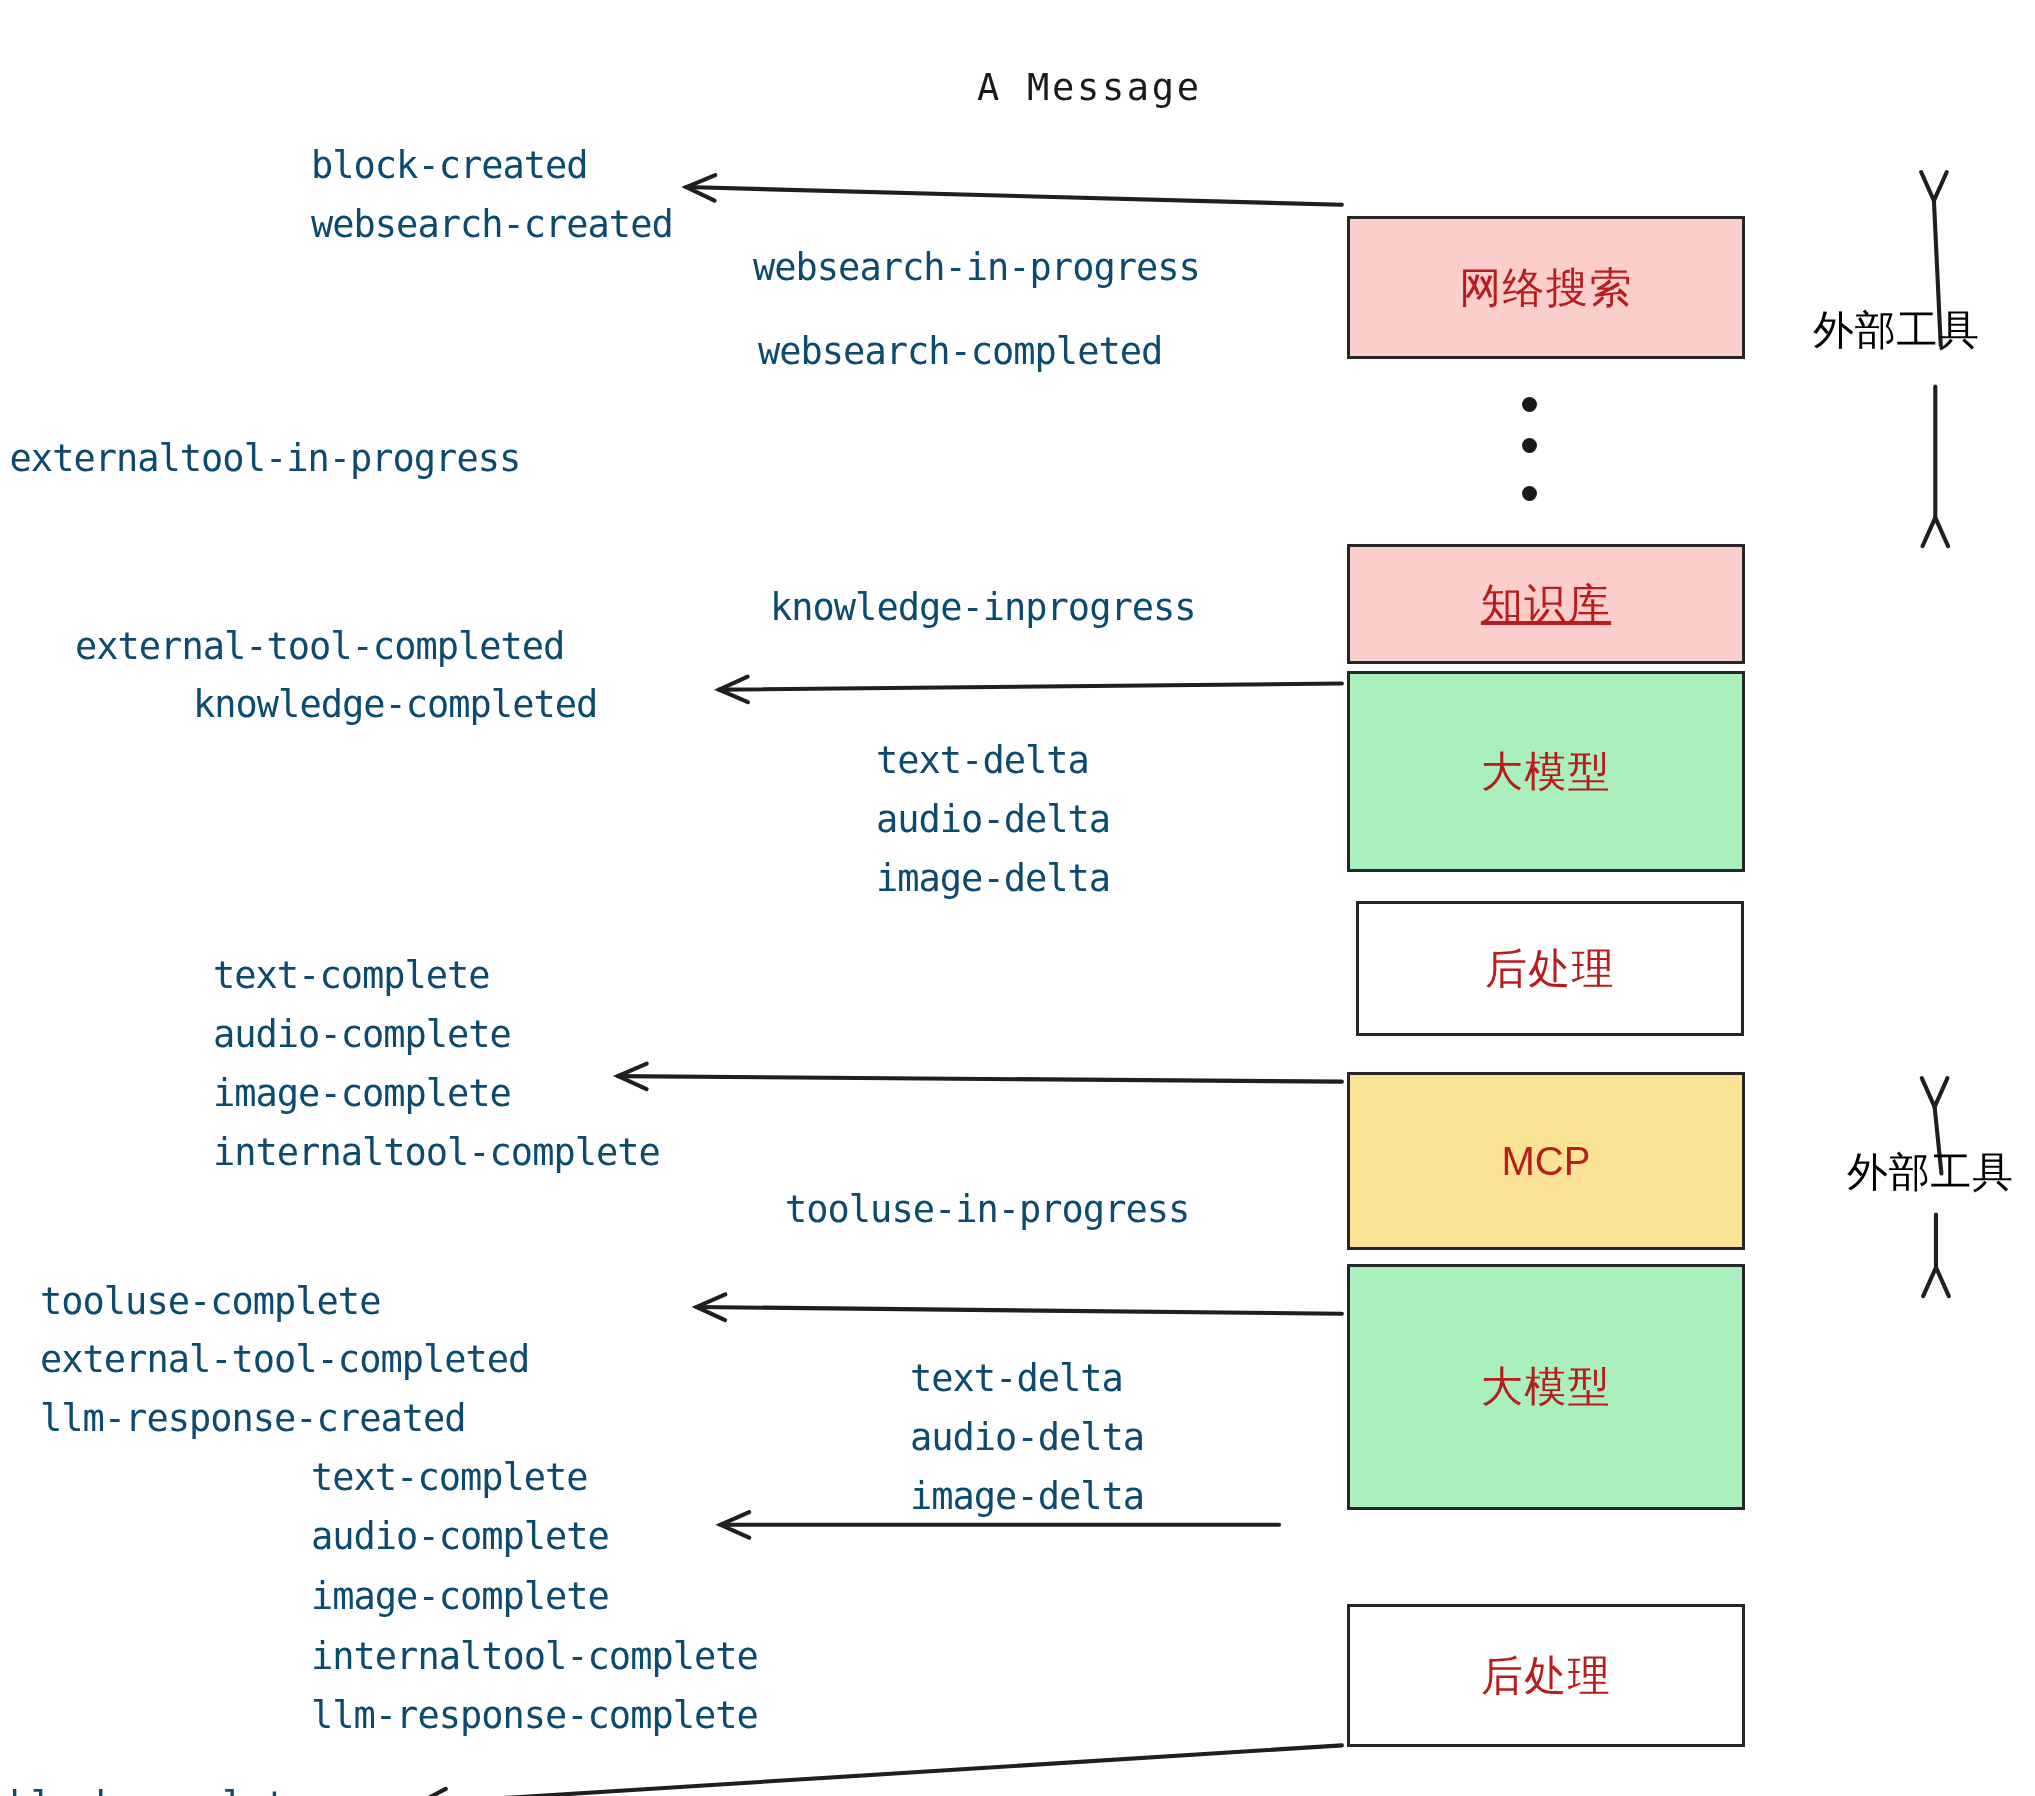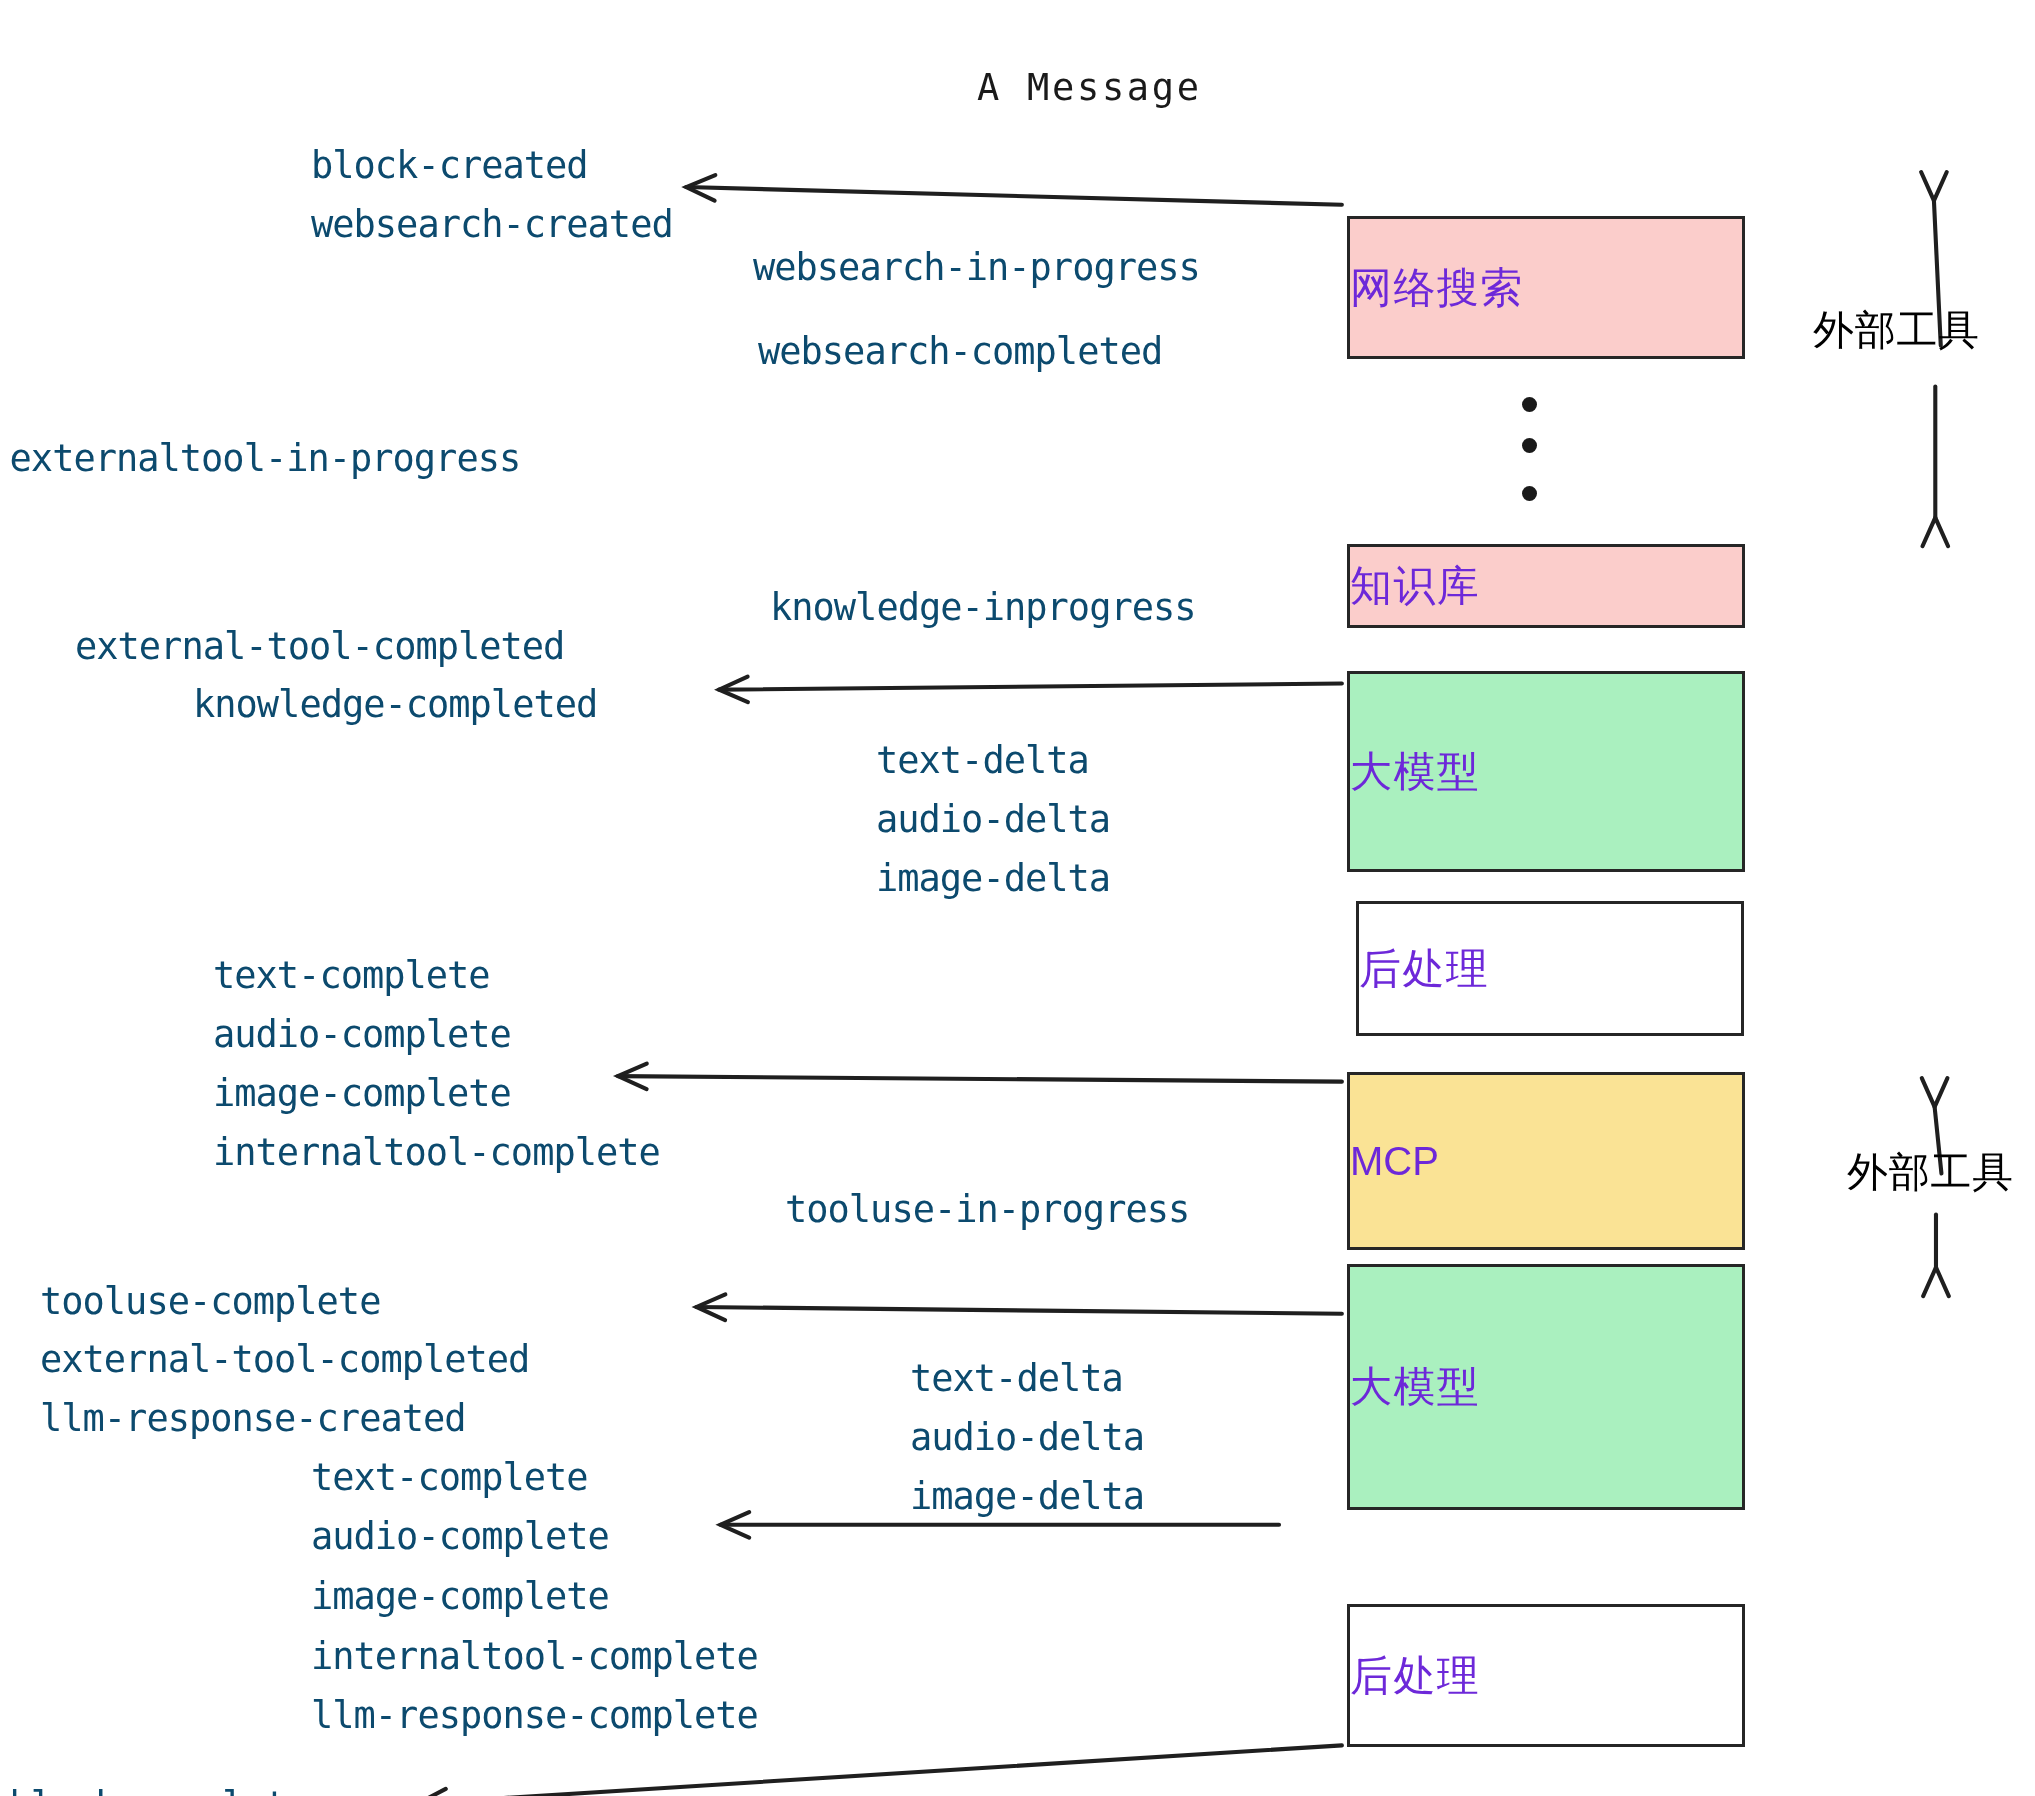--- a/index.html
+++ b/index.html
@@ -29,24 +29,24 @@
     letter-spacing:2.7px;
   }
 
   
   .node{
     position:absolute;
     box-sizing:border-box;
     border:3.4px solid #262626;
     display:flex;
     align-items:center;
-    justify-content:flex-start;
+    justify-content:center;
     font-family:"DejaVu Sans","Liberation Sans",sans-serif;
     font-size:42px;
-    color:#6d28d9;
+    color:#b91c1c;
     letter-spacing:1.4px;
   }
   .node.mcp{
     font-family:Liberation Sans, sans-serif;
     font-size:40px;
     letter-spacing:0;
   }
 
   
   .side-label{
@@ -130,21 +130,21 @@
       <div class="evt" style="left: 311px; top: 1533px;">image-complete</div>
       <div class="evt" style="left: 311px; top: 1593px;">internaltool-complete</div>
       <div class="evt" style="left: 311px; top: 1652px;">llm-response-complete</div>
       <div class="evt" style="left: 9.6px; top: 1742px;">block-complete</div>
     </div>
 
   <div id="nodes-layer">
       <div class="node" style="left: 1347px; top: 171px; width: 398px; height: 143px; background: rgb(251, 205, 203);">
         <span>网络搜索</span>
       </div>
-      <div class="node" style="left: 1347px; top: 499px; width: 398px; height: 84px; background: rgb(251, 205, 203);">
+      <div class="node" style="left: 1347px; top: 499px; width: 398px; height: 120px; background: rgb(251, 205, 203); text-decoration: underline;">
         <span>知识库</span>
       </div>
       <div class="node" style="left: 1347px; top: 626px; width: 398px; height: 201px; background: rgb(170, 240, 191);">
         <span>大模型</span>
       </div>
       <div class="node" style="left: 1356px; top: 856px; width: 388px; height: 135px; background: rgb(255, 255, 255);">
         <span>后处理</span>
       </div>
       <div class="node mcp" style="left: 1347px; top: 1027px; width: 398px; height: 178px; background: rgb(250, 227, 149);">
         <span>MCP</span>

